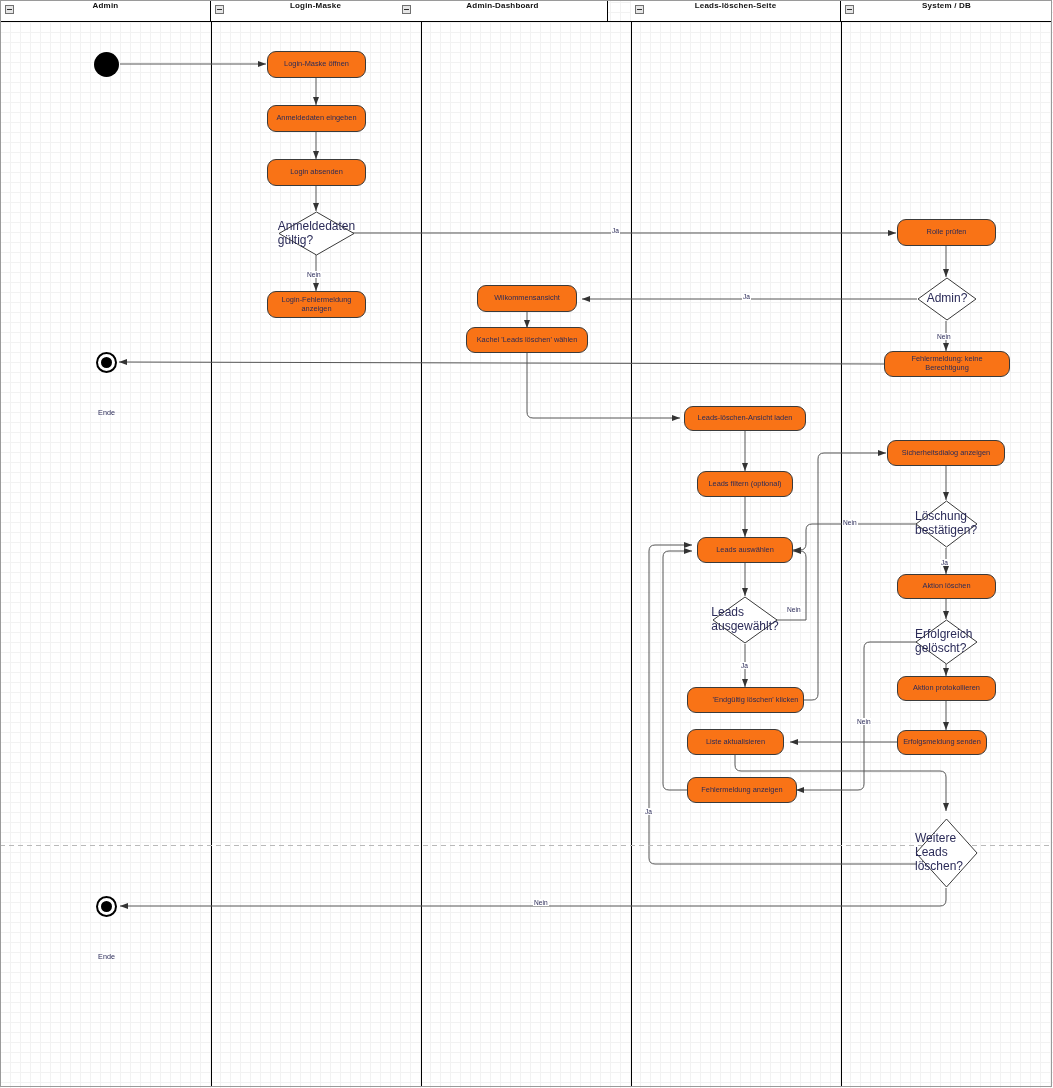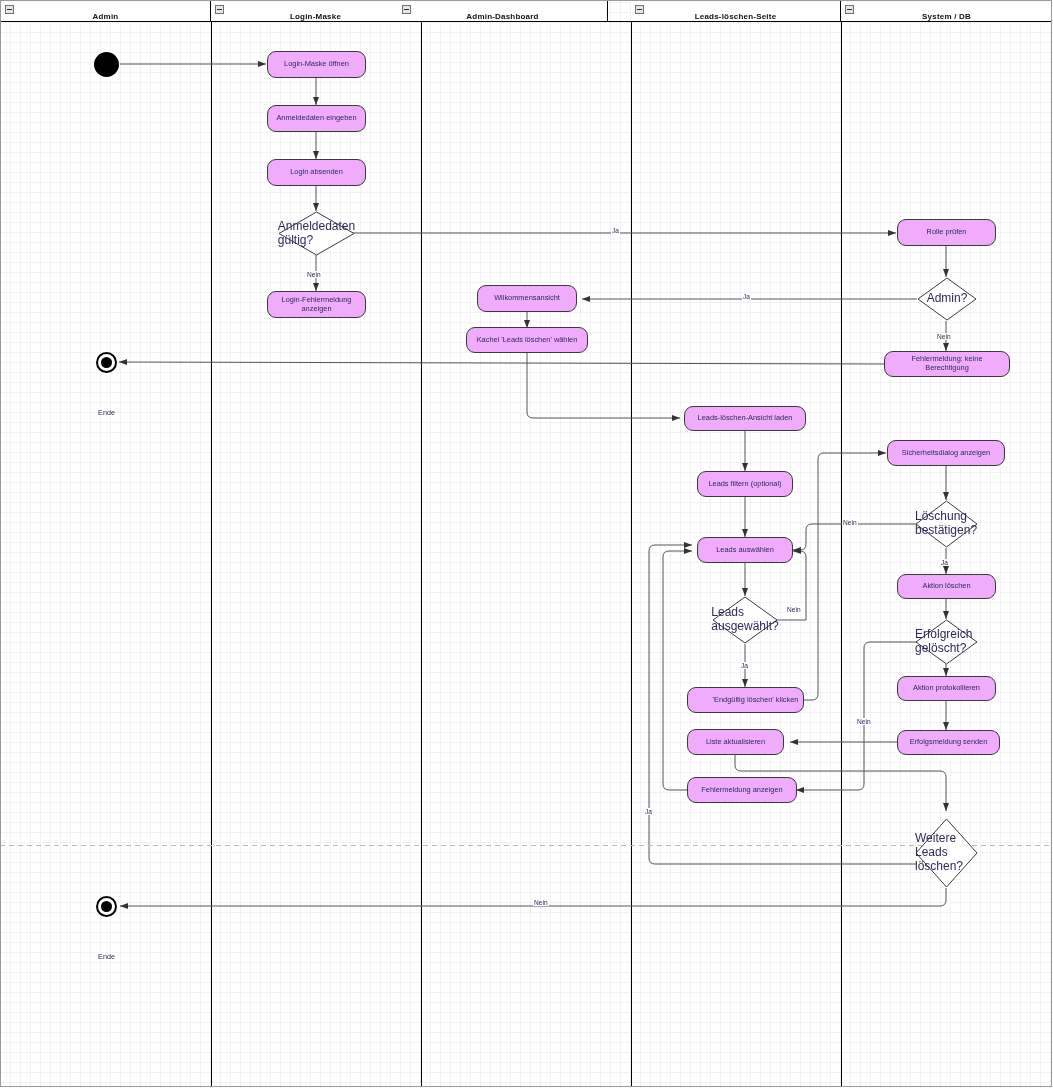--- a/index.html
+++ b/index.html
@@ -26,21 +26,21 @@
   #frame{
     position:absolute;left:0;top:0;width:1052px;height:1087px;
     border:1px solid #9a9a9a;box-sizing:border-box;pointer-events:none;
   }
   
   .lane-head{
     position:absolute;top:1px;height:20px;
     border-right:1px solid #000;
     box-sizing:border-box;
     background:#ffffff;
-    display:flex;align-items:flex-end;justify-content:center;
+    display:flex;align-items:flex-start;justify-content:center;
   }
   .lane-head.last{border-right:none;}
   .lane-title{
     font-size:8px;font-weight:bold;color:#111;letter-spacing:.2px;
     text-align:center;white-space:nowrap;
   }
   .lane-collapse{
     position:absolute;left:4px;top:4px;width:9px;height:9px;
     border:1px solid #707070;background:#e6e6e6;box-sizing:border-box;
     display:flex;align-items:center;justify-content:center;
@@ -50,21 +50,21 @@
     position:absolute;left:0;top:21px;width:1052px;height:1px;background:#000;
   }
   .lane-sep{
     position:absolute;top:22px;width:1px;background:#000;height:1065px;
   }
   
   #edges{position:absolute;left:0;top:0;width:1053px;height:1088px;}
   
   .node{
     position:absolute;box-sizing:border-box;
-    border:1px solid #3a3a3a;border-radius:9px;background:#f0abfc;
+    border:1px solid #3a3a3a;border-radius:9px;background:#f97316;
     display:flex;align-items:center;justify-content:center;
     text-align:center;line-height:1.15;
     font-size:7.4px;color:#2b2b58;padding:2px 4px;
   }
   .diamond{
     position:absolute;background:transparent;
   }
   .diamond .dshape{
     position:absolute;left:0;top:0;width:100%;height:100%;
   }
@@ -276,21 +276,21 @@
   <div class="node" style="left:897px;top:574px;width:99px;height:25px;">Aktion löschen</div>
 
   <div class="diamond" style="left:915px;top:619px;width:63px;height:46px;">
     <svg class="dshape" viewBox="0 0 63 46" preserveAspectRatio="none">
         <polygon points="31.5,1 62,23 31.5,45 1,23" fill="#fff" stroke="#3a3a3a" stroke-width="1"></polygon>
       </svg>
     <div class="dlabel">Erfolgreich gelöscht?</div>
   </div>
 
   <div class="node" style="left:897px;top:676px;width:99px;height:25px;">Aktion protokollieren</div>
-  <div class="node" style="left:897px;top:730px;width:103px;height:25px;">Erfolgsmeldung senden</div>
+  <div class="node" style="left:897px;top:730px;width:90px;height:25px;">Erfolgsmeldung senden</div>
 
   <div class="diamond" style="left:915px;top:818px;width:63px;height:70px;">
     <svg class="dshape" viewBox="0 0 63 70" preserveAspectRatio="none">
         <polygon points="31.5,1 62,35 31.5,69 1,35" fill="#fff" stroke="#3a3a3a" stroke-width="1"></polygon>
       </svg>
     <div class="dlabel">Weitere Leads löschen?</div>
   </div>
 
   <div class="edgelabel" style="left:611px;top:227px;">Ja</div>
   <div class="edgelabel" style="left:306px;top:271px;">Nein</div>

